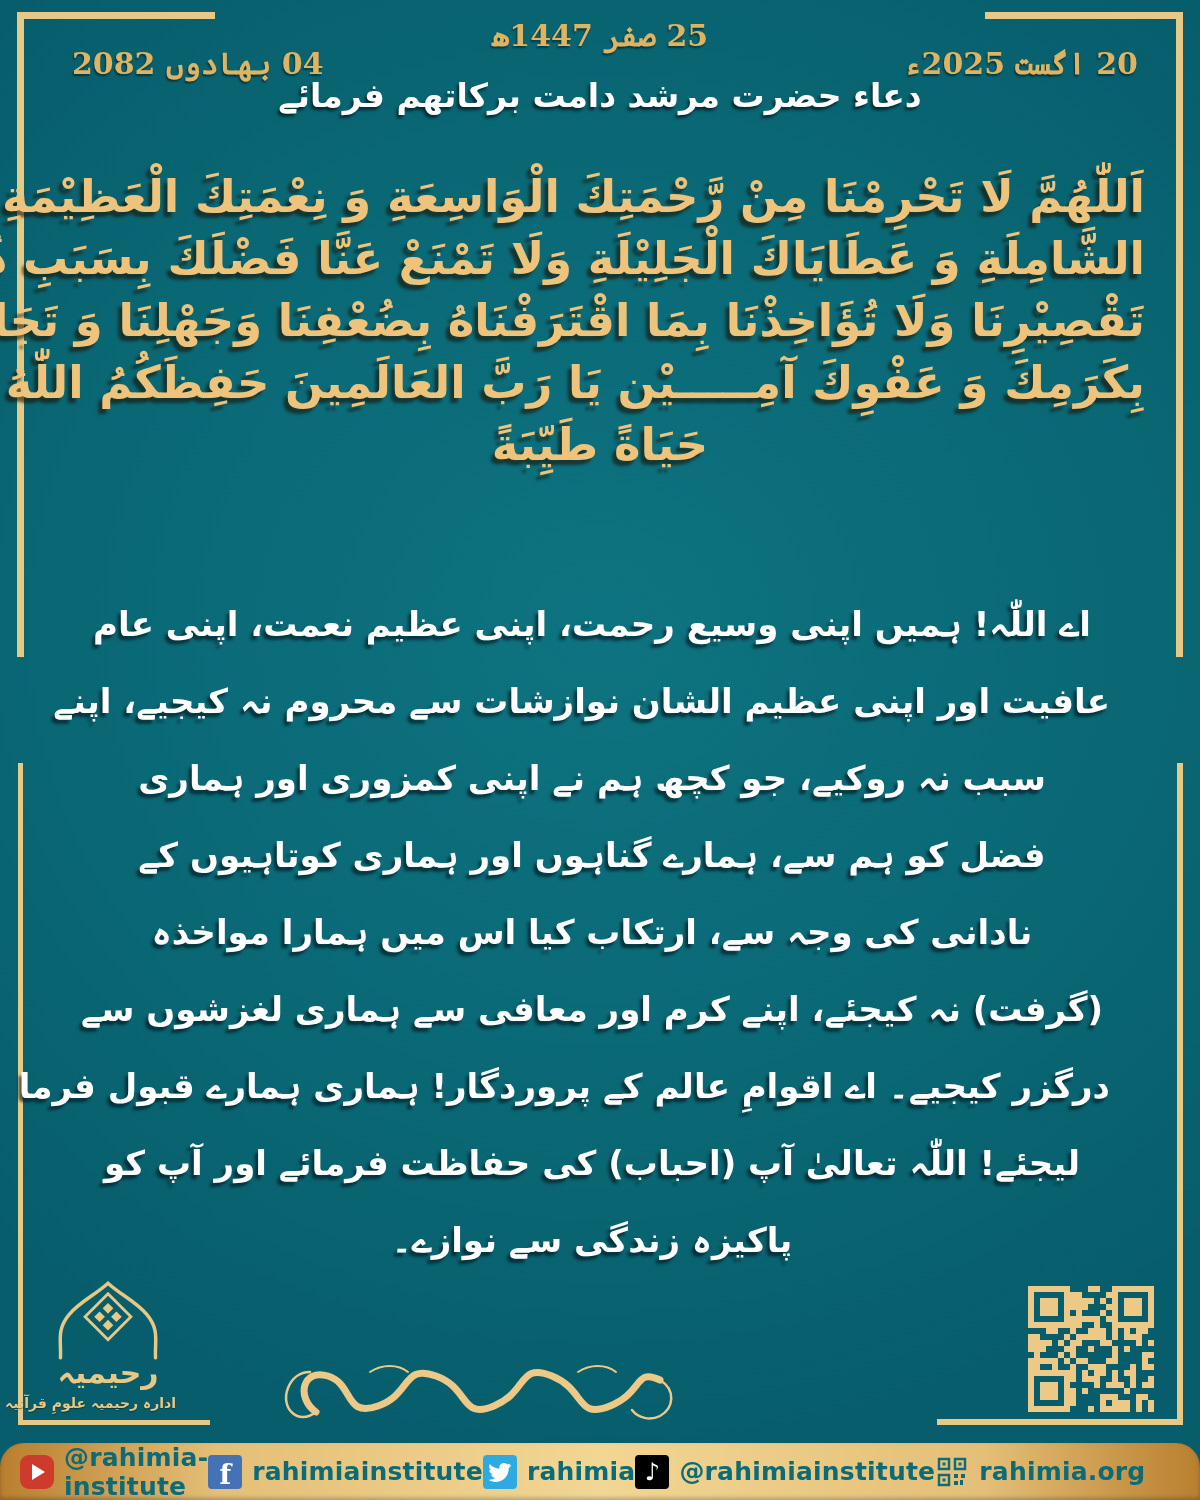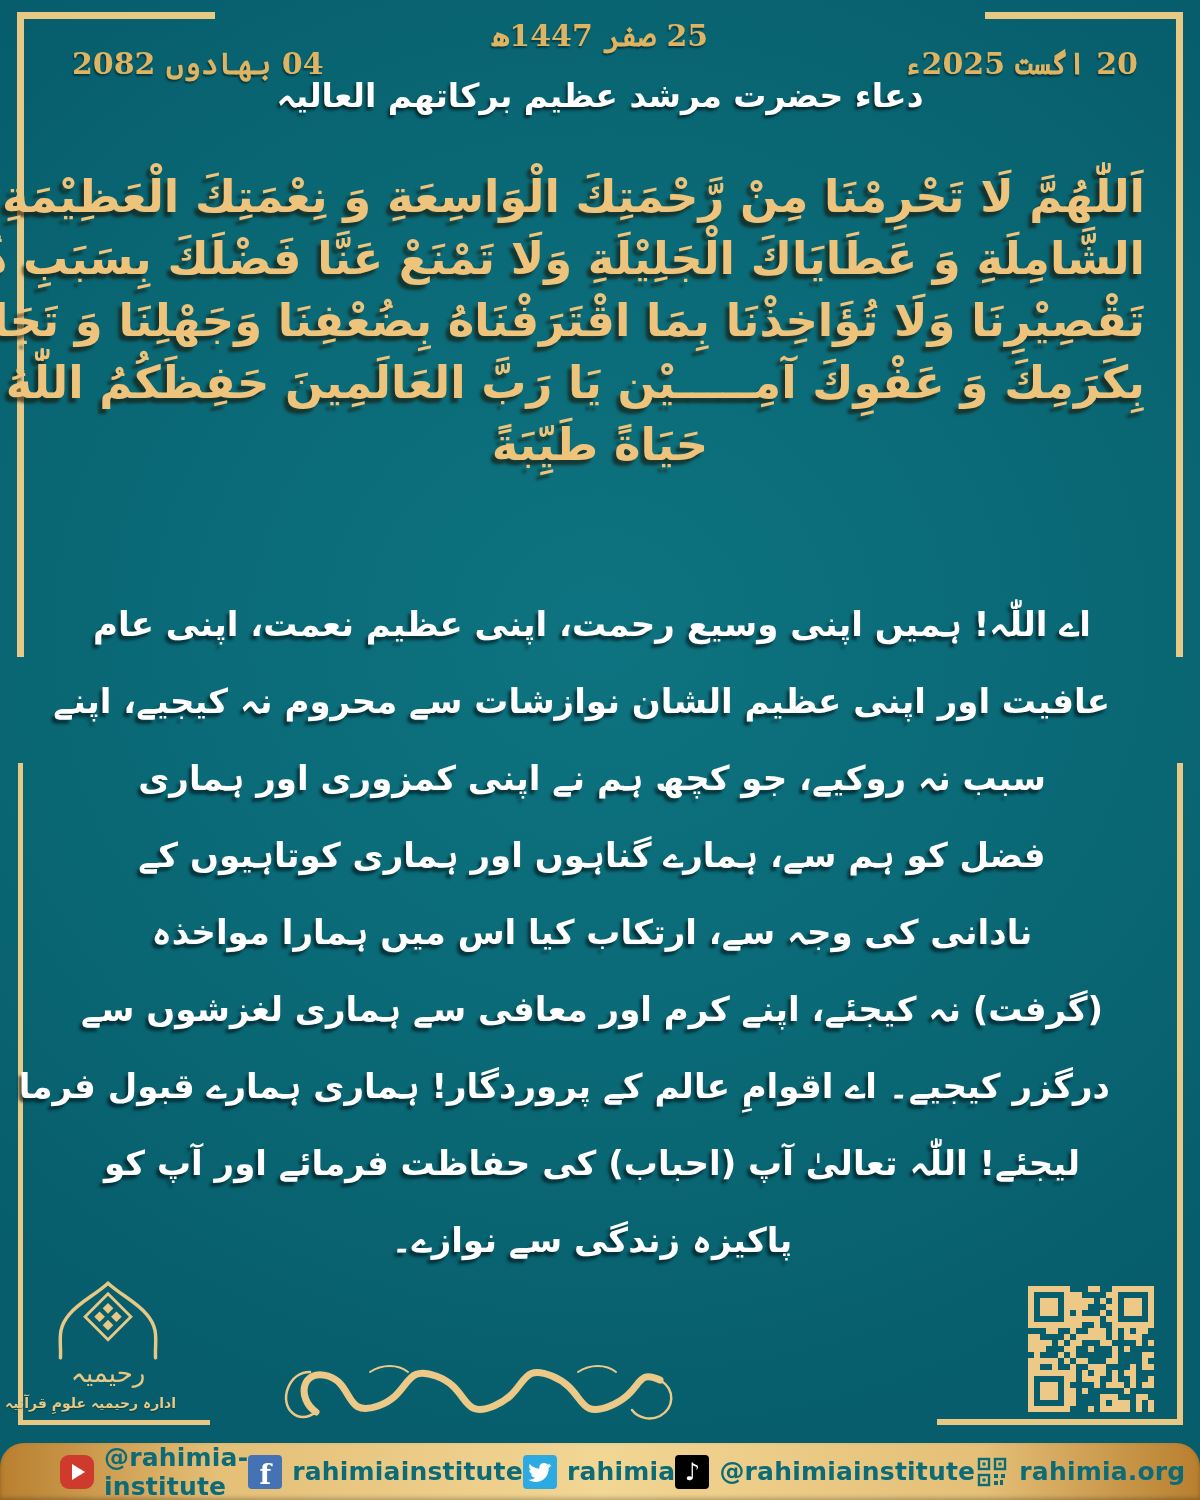--- a/index.html
+++ b/index.html
@@ -31,34 +31,34 @@
   .arabic-block{position:absolute; top:166px; left:55px; right:55px; text-align:center; direction:rtl;}
   .arabic-line{color:var(--textgold); font-size:45px; font-weight:700; line-height:62px; white-space:nowrap;
         text-shadow:-4px 5px 3px rgba(26,18,4,.6);}
   
   .urdu-block{position:absolute; top:586px; left:74px; right:90px; text-align:center; direction:rtl;}
   .urdu-line{color:var(--white); font-size:34px; font-weight:700; line-height:77px; white-space:nowrap;
         text-shadow:-3px 4px 3px rgba(0,22,27,.65);}
   
   .logo{position:absolute; left:40px; top:1280px; width:136px; text-align:center;}
   .logo svg{display:block; margin:0 auto;}
-  .logo-name{color:var(--gold); font-size:26px; font-weight:400; line-height:30px; margin-top:-2px;}
+  .logo-name{color:var(--gold); font-size:30px; font-weight:700; line-height:30px; margin-top:-2px;}
   .logo-subtitle{color:var(--gold); font-size:14px; font-weight:700; margin-top:7px; white-space:nowrap;
         text-shadow:0 1px 1px rgba(0,0,0,.4);}
   
   .qr{position:absolute; left:1028px; top:1286px;}
   .qr svg rect{fill:#ecc987;}
   .qr svg .finder{fill:none; stroke:#ecc987; stroke-width:6;}
   
   .flourish{position:absolute; left:278px; top:1350px;}
   
   .footer{position:absolute; left:0; right:0; bottom:0; height:57px;
     border-radius:24px 24px 0 0;
     background:linear-gradient(90deg,#b97f2f 0%, #e4bf77 18%, #f2d694 50%, #e4bf77 82%, #b97f2f 100%);
-    display:flex; align-items:center; justify-content:space-between; padding:0 58px 0 60px;
+    display:flex; align-items:center; justify-content:space-between; padding:0 58px 0 20px;
     box-shadow:0 -2px 4px rgba(0,0,0,.25) inset;margin-top:48px;}
   .f-item{display:flex; align-items:center; gap:10px; cursor:pointer;}
   .f-label{color:var(--footertext); font-size:25px; font-weight:700; letter-spacing:.2px;}
   .badge{width:34px; height:34px; display:flex; align-items:center; justify-content:center; flex:0 0 auto;}
   .badge.yt{background:#ce3a2c; border-radius:9px;}
   .badge.yt .tri{width:0;height:0;border-left:13px solid #fff;border-top:8px solid transparent;border-bottom:8px solid transparent;margin-left:3px;}
   .badge.fb{background:#4472b5; border-radius:4px; color:#fff; font-family:"DejaVu Serif",serif; font-size:27px; font-weight:700; padding-top:6px;}
   .badge.tw{background:#2caae1; border-radius:4px;}
   .badge.tk{background:#000; border-radius:4px; color:#fff; font-size:24px; font-weight:700;}
   .badge.qr-ic{background:transparent;}
@@ -69,21 +69,21 @@
 <div class="poster">
 
   <div class="bracket tl"></div>
   <div class="bracket tr"></div>
   <div class="bracket bl"></div>
   <div class="bracket br"></div>
 
   <div class="date hijri" dir="rtl">25 صفر 1447ھ</div>
   <div class="date greg" dir="rtl">20 اگست 2025ء</div>
   <div class="date bikrami" dir="rtl">04 بھادوں 2082</div>
-  <div class="page-title">دعاء حضرت مرشد عظیم برکاتھم العالیہ</div>
+  <div class="page-title">دعاء حضرت مرشد دامت برکاتھم فرمائے</div>
 
   <div class="arabic-block">
     <div class="arabic-line">اَللّٰهُمَّ لَا تَحْرِمْنَا مِنْ رَّحْمَتِكَ الْوَاسِعَةِ وَ نِعْمَتِكَ الْعَظِيْمَةِ وَ عَافِيَتِكَ</div>
     <div class="arabic-line">الشَّامِلَةِ وَ عَطَايَاكَ الْجَلِيْلَةِ وَلَا تَمْنَعْ عَنَّا فَضْلَكَ بِسَبَبِ ذُنُوْبِنَا وَ</div>
     <div class="arabic-line">تَقْصِيْرِنَا وَلَا تُؤَاخِذْنَا بِمَا اقْتَرَفْنَاهُ بِضُعْفِنَا وَجَهْلِنَا وَ تَجَاوَزْ عَنْ زَلَّاتِنَا</div>
     <div class="arabic-line">بِكَرَمِكَ وَ عَفْوِكَ آمِـــــيْن يَا رَبَّ العَالَمِينَ حَفِظَكُمُ اللّٰهُ وَ أَحْيَاكُمْ □</div>
     <div class="arabic-line">حَيَاةً طَيِّبَةً</div>
   </div>
 
   <div class="urdu-block">

